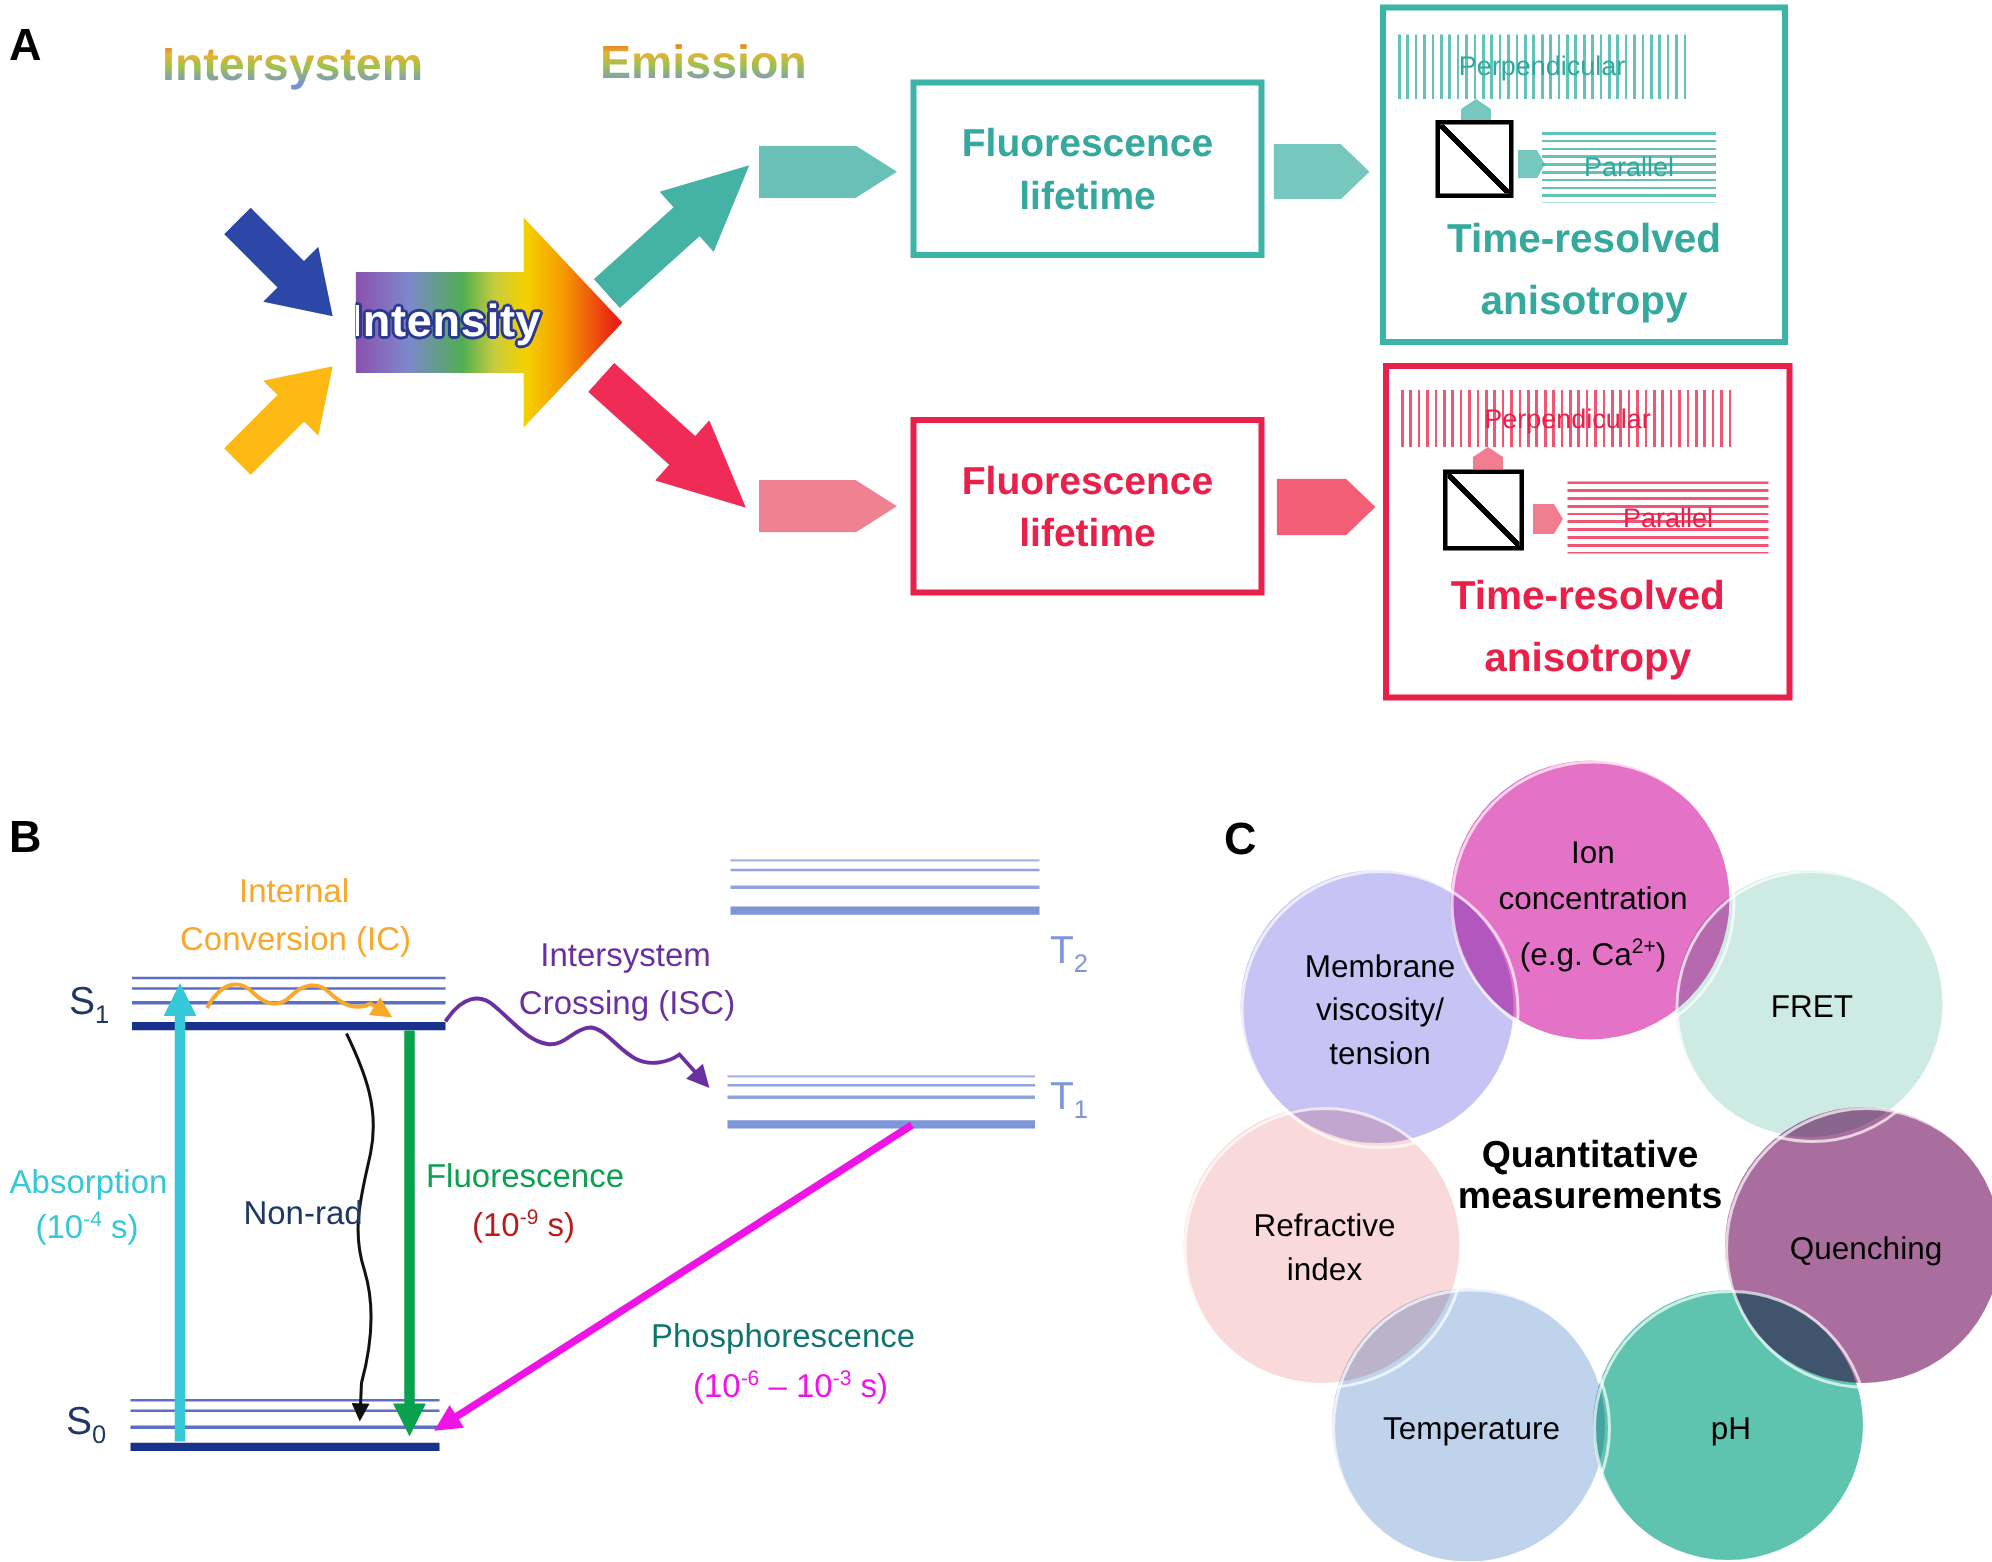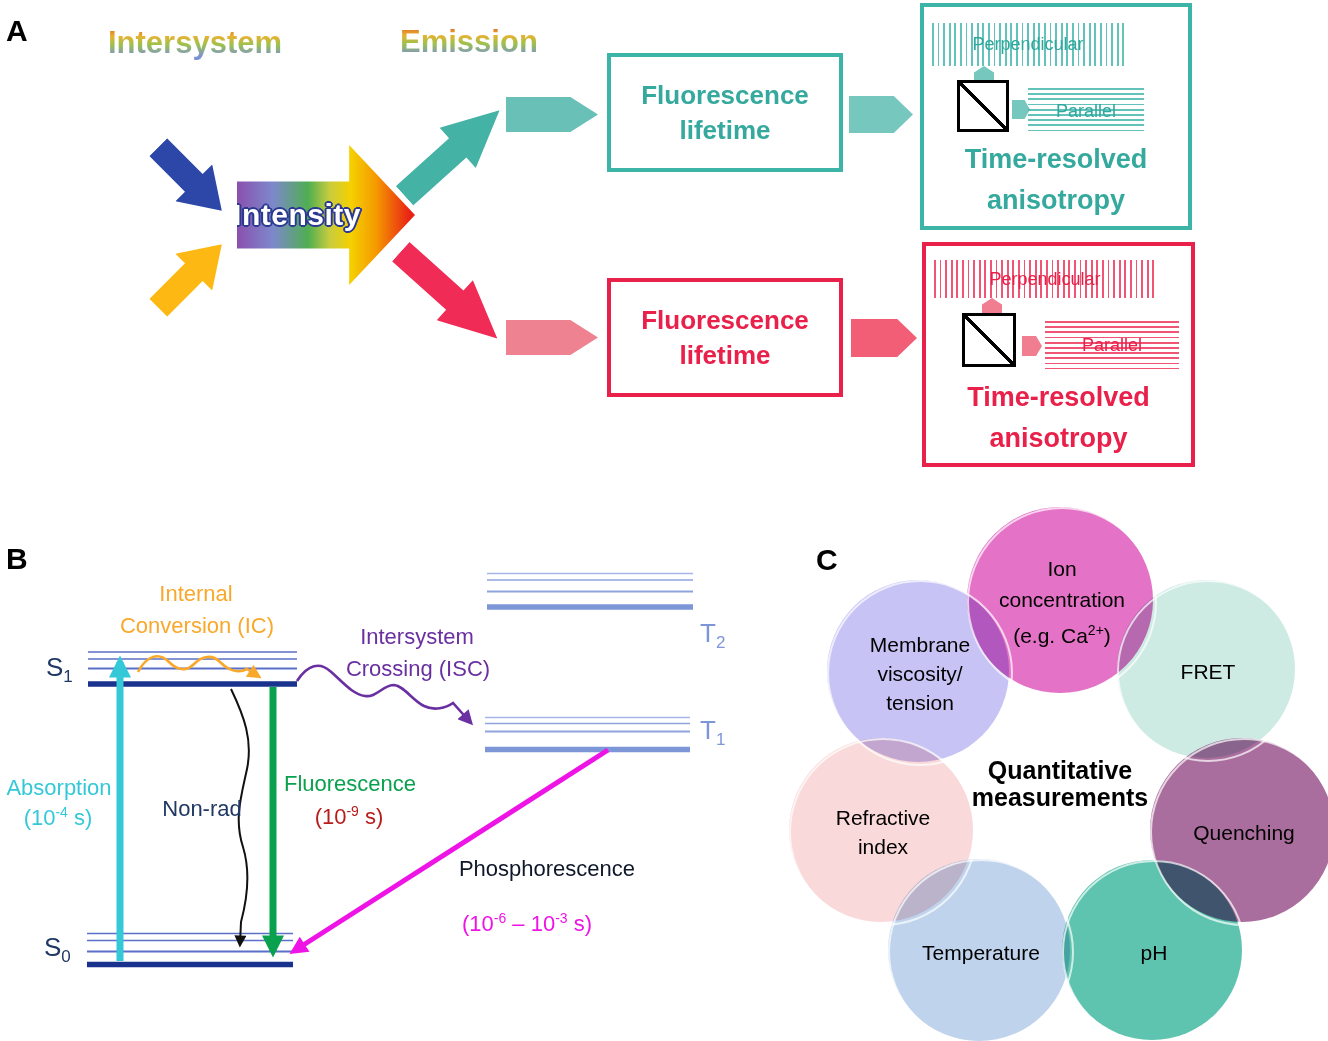--- a/index.html
+++ b/index.html
@@ -183,21 +183,21 @@
   <div class="blabel" style="left:418px;top:656px;color:#6a2fa0;">Crossing (ISC)</div>
 
   <div class="blabel" style="left:59px;top:775px;color:#35c8d8;">Absorption</div>
   <div class="blabel" style="left:58px;top:804px;color:#35c8d8;"><span>(10</span><sup>-4</sup><span> s)</span></div>
 
   <div class="blabel" style="left:202px;top:796px;color:#1f3864;">Non-rad</div>
 
   <div class="blabel" style="left:350px;top:771px;color:#0aa14e;">Fluorescence</div>
   <div class="blabel" style="left:349px;top:803px;color:#b91c1c;"><span>(10</span><sup>-9</sup><span> s)</span></div>
 
-  <div class="blabel" style="left:522px;top:856px;color:#0f172a;margin-left:25px;">Phosphorescence</div>
+  <div class="blabel" style="left:522px;top:878px;color:#0f766e;">Phosphorescence</div>
   <div class="blabel" style="left:527px;top:910px;color:#ee14e6;"><span>(10</span><sup>-6</sup><span> – 10</span><sup>-3</sup><span> s)</span></div>
 
   <div class="abs panel-letter" style="left:816px;top:543px;">C</div>
 
   <div class="circle-fill" style="left:1117px;top:580px;width:178px;height:178px;background:#cdeae3;"></div>
   <div class="circle-fill" style="left:827px;top:580px;width:182px;height:182px;background:#c7c3f5;"></div>
   <div class="circle-fill" style="left:789px;top:738px;width:184px;height:184px;background:#f9d9d9;"></div>
   <div class="circle-fill" style="left:1150px;top:738px;width:184px;height:184px;background:#aa6e9e;"></div>
   <div class="circle-fill" style="left:888px;top:859px;width:182px;height:182px;background:#bfd3ec;"></div>
   <div class="circle-fill" style="left:1062px;top:860px;width:180px;height:180px;background:#5fc4af;"></div>

